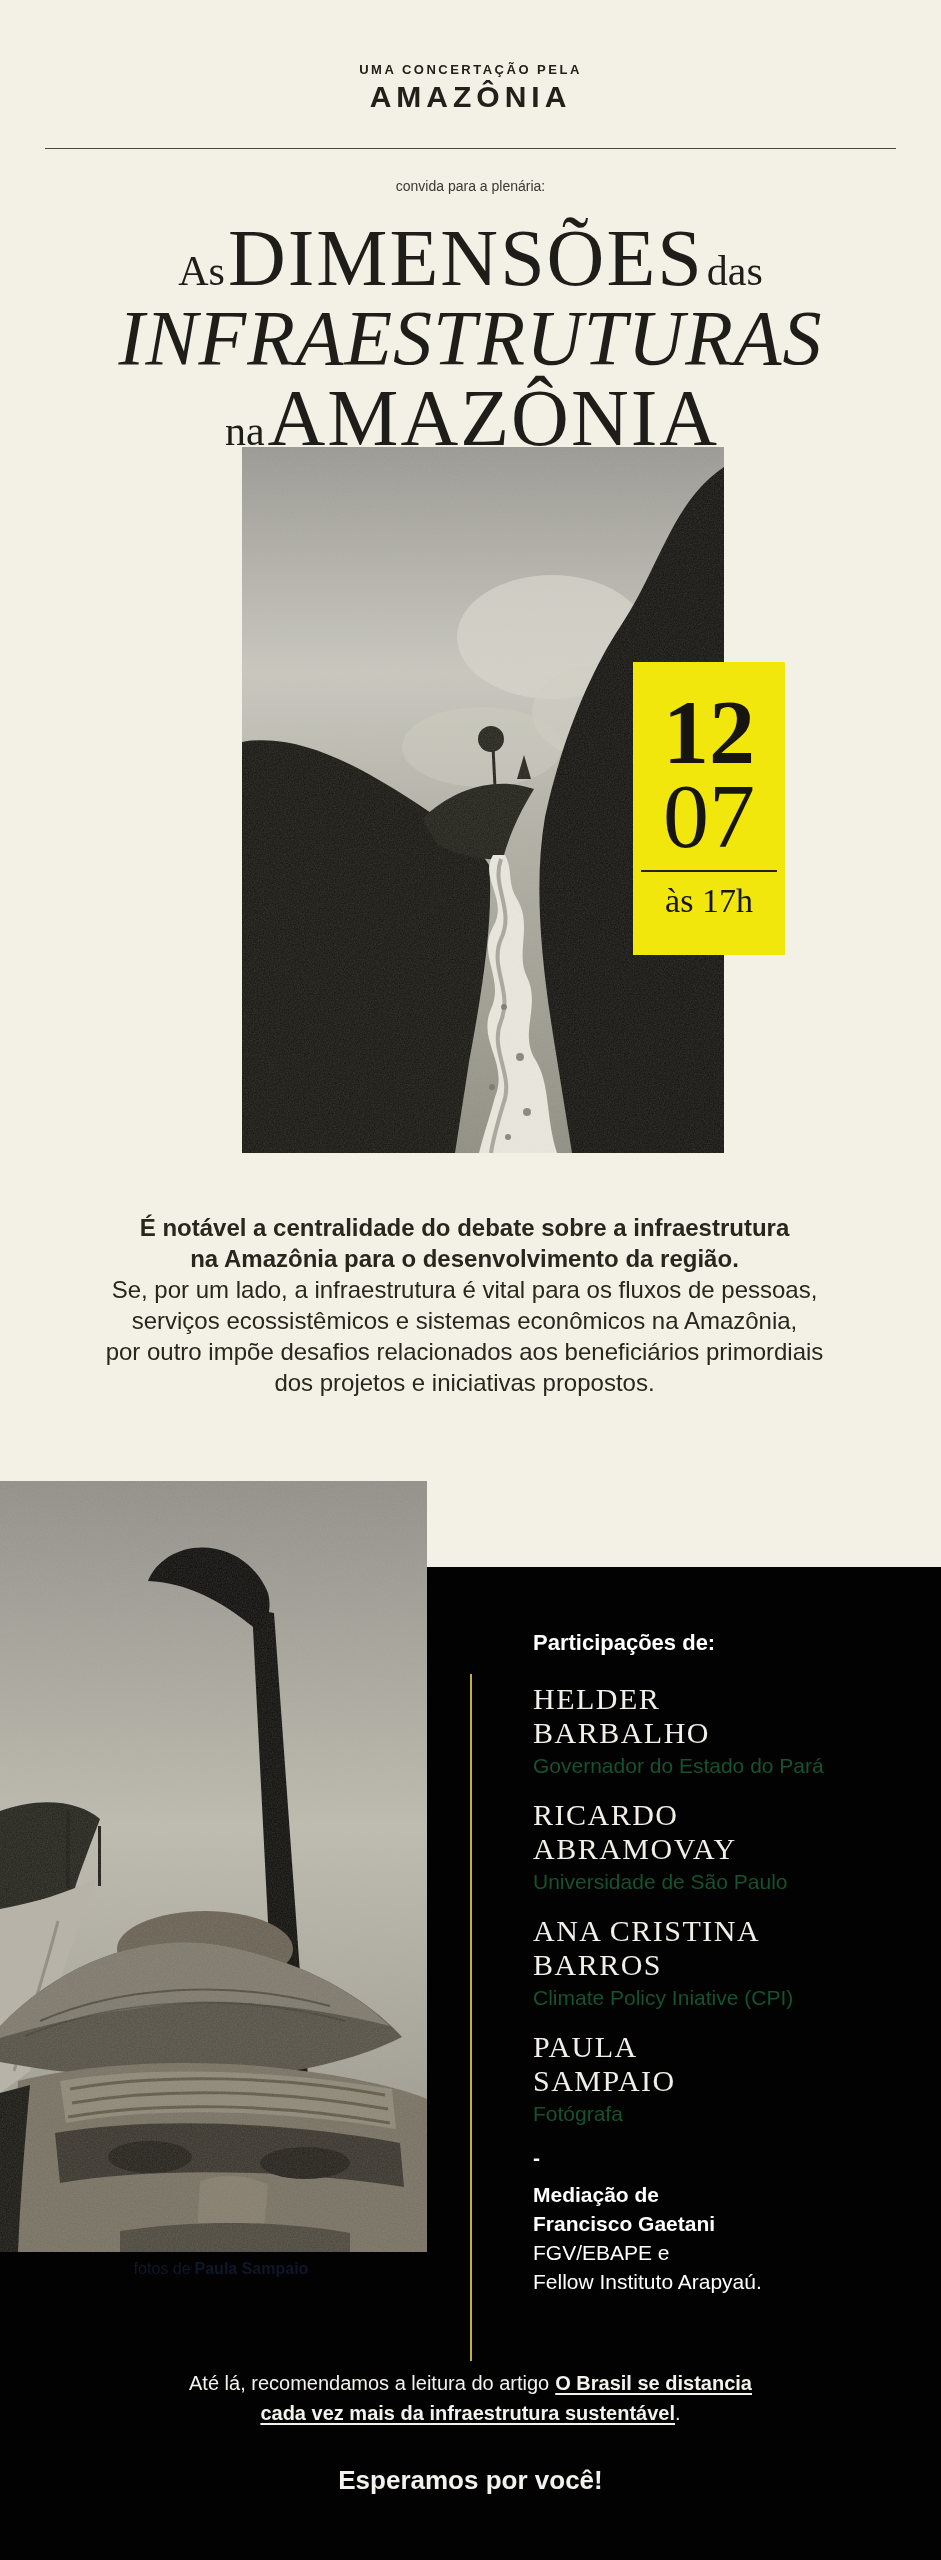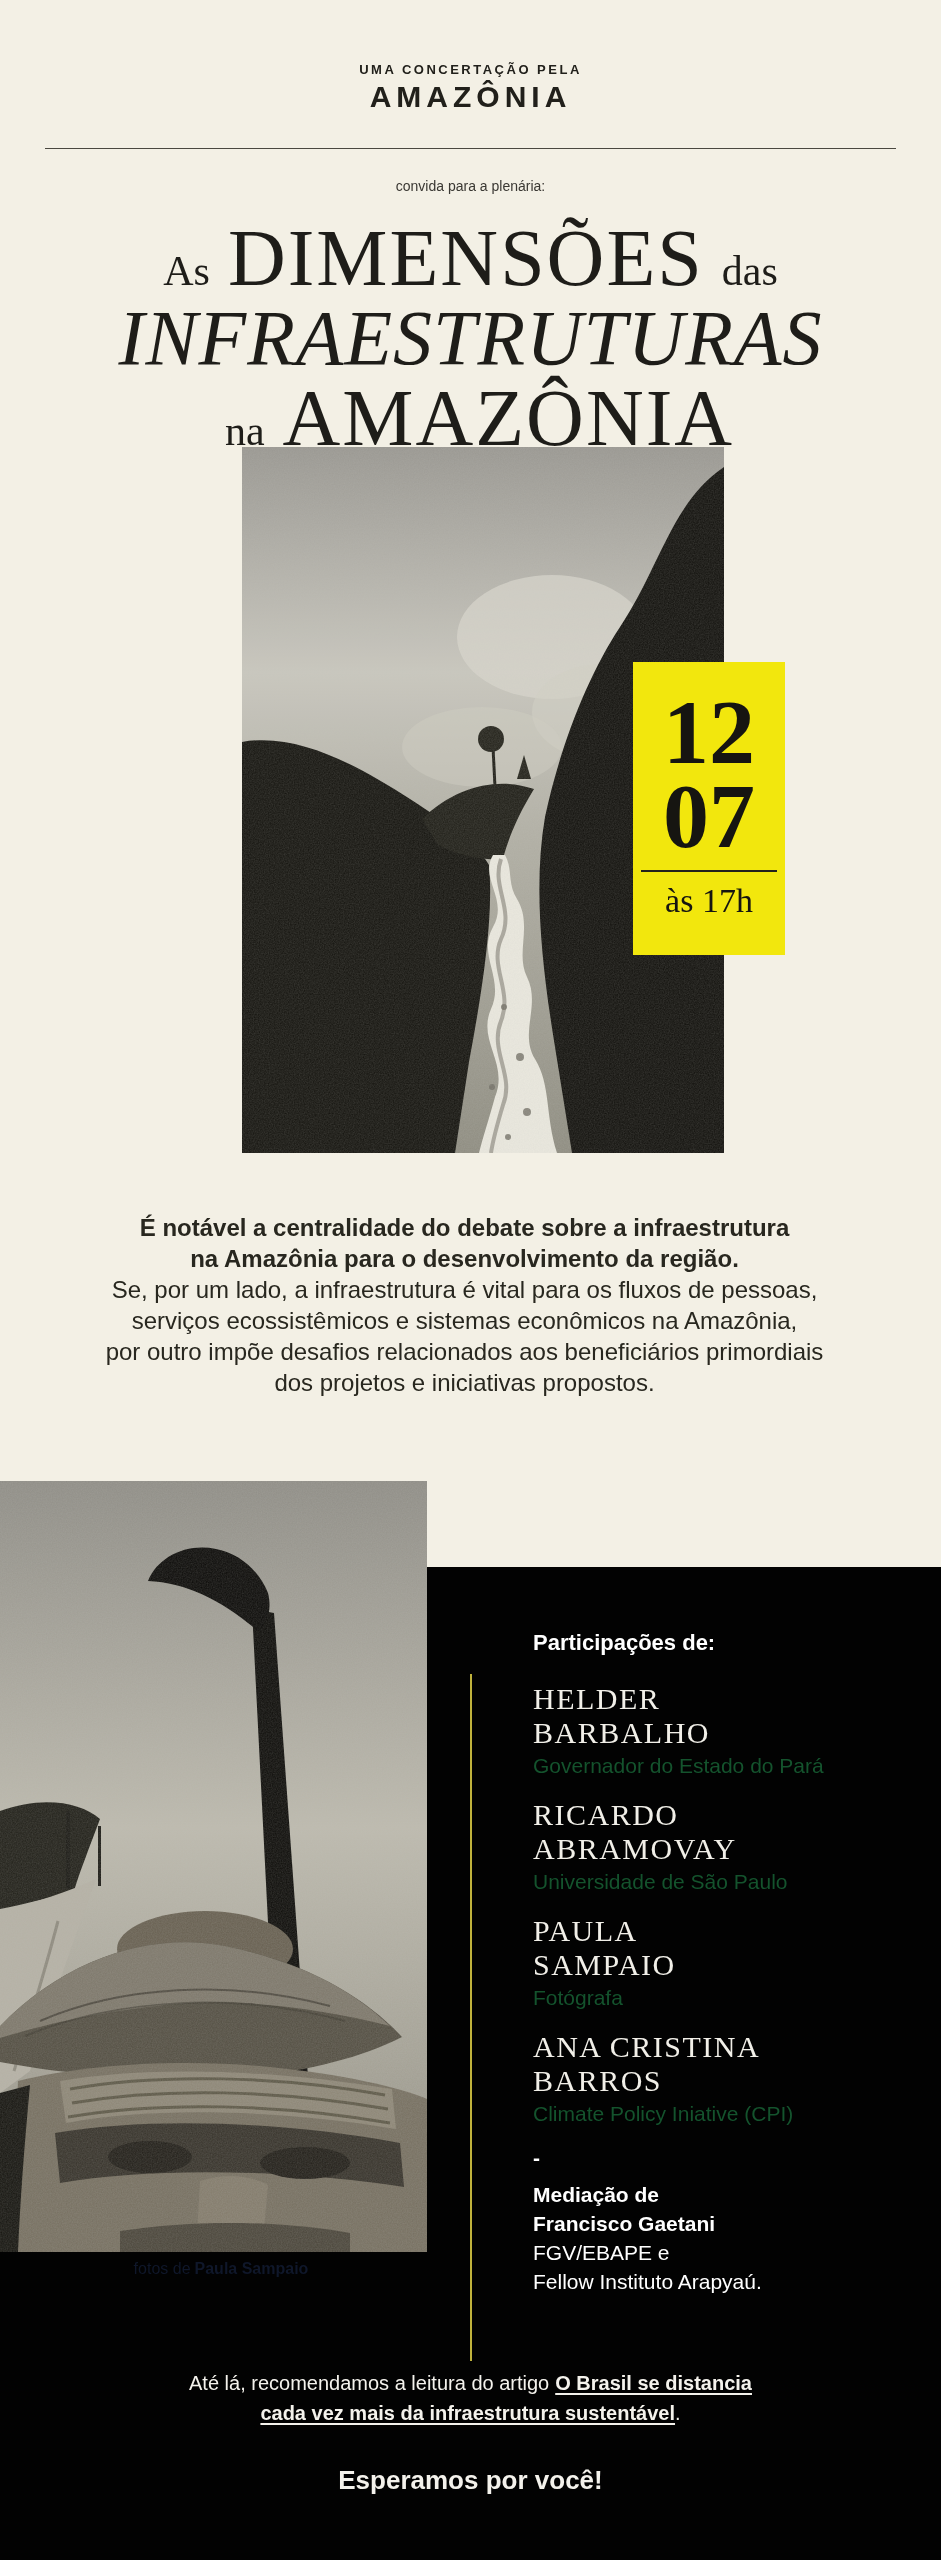--- a/index.html
+++ b/index.html
@@ -13,28 +13,28 @@
   .brand-name{font-size:30px;font-weight:bold;letter-spacing:5px;margin-top:3px;}
   .header-rule{top:148px;left:45px;width:851px;height:0;border-top:1px solid #4A4840;}
   .invite{top:178px;left:0;right:0;text-align:center;font-size:14px;color:#3A3833;}
 
   
   .title{top:218px;left:0;right:0;text-align:center;font-family:"Liberation Serif","DejaVu Serif",serif;
          color:#1E1D19;z-index:3;}
   .title .row{height:80px;line-height:80px;white-space:nowrap;}
   .t-big{font-size:80px;letter-spacing:2px;}
   .t-big-i{font-size:78px;font-style:italic;letter-spacing:1px;}
-  .t-small{font-size:42px;margin:0 18px;}
+  .t-small{font-size:42px;margin:0 3px;}
 
   
   .photo-road{left:242px;top:447px;width:482px;height:706px;z-index:1;}
   .date-badge{left:633px;top:662px;width:152px;height:293px;background:#F2E70D;z-index:4;
               text-align:center;font-family:"Liberation Serif","DejaVu Serif",serif;color:#161511;}
   .date-day{font-size:92px;line-height:84px;margin-top:28px;font-weight:bold;}
-  .date-month{font-size:92px;line-height:84px;font-weight:bold;}
+  .date-month{font-size:92px;line-height:84px;font-weight:normal;}
   .date-rule{width:136px;margin:12px auto 10px;border-top:2px solid #23221C;}
   .date-time{font-size:34px;}
 
   
   .intro{top:1212px;left:0;right:12px;text-align:center;font-size:24px;line-height:31px;color:#28271F;}
   .intro .b{font-weight:bold;}
 
   
   .dark{top:1567px;left:0;width:941px;height:993px;background:#020202;z-index:0;}
   .photo-portrait{left:0;top:1481px;width:427px;height:771px;z-index:2;}
@@ -192,29 +192,29 @@
       <div class="p-role">Governador do Estado do Pará</div>
     </div>
 
     <div>
       <div class="p-name">RICARDO</div>
       <div class="p-name">ABRAMOVAY</div>
       <div class="p-role">Universidade de São Paulo</div>
     </div>
 
     <div>
+      <div class="p-name">ANA CRISTINA</div>
+      <div class="p-name">BARROS</div>
+      <div class="p-role">Climate Policy Iniative (CPI)</div>
+    </div>
+
+    <div>
       <div class="p-name">PAULA</div>
       <div class="p-name">SAMPAIO</div>
       <div class="p-role">Fotógrafa</div>
-    </div>
-
-    <div>
-      <div class="p-name">ANA CRISTINA</div>
-      <div class="p-name">BARROS</div>
-      <div class="p-role">Climate Policy Iniative (CPI)</div>
     </div>
 
     <div class="p-sep">-</div>
 
     <div>
       <div class="p-med-b">Mediação de</div>
       <div class="p-med-b">Francisco Gaetani</div>
       <div class="p-med">FGV/EBAPE e</div>
       <div class="p-med">Fellow Instituto Arapyaú.</div>
     </div>

